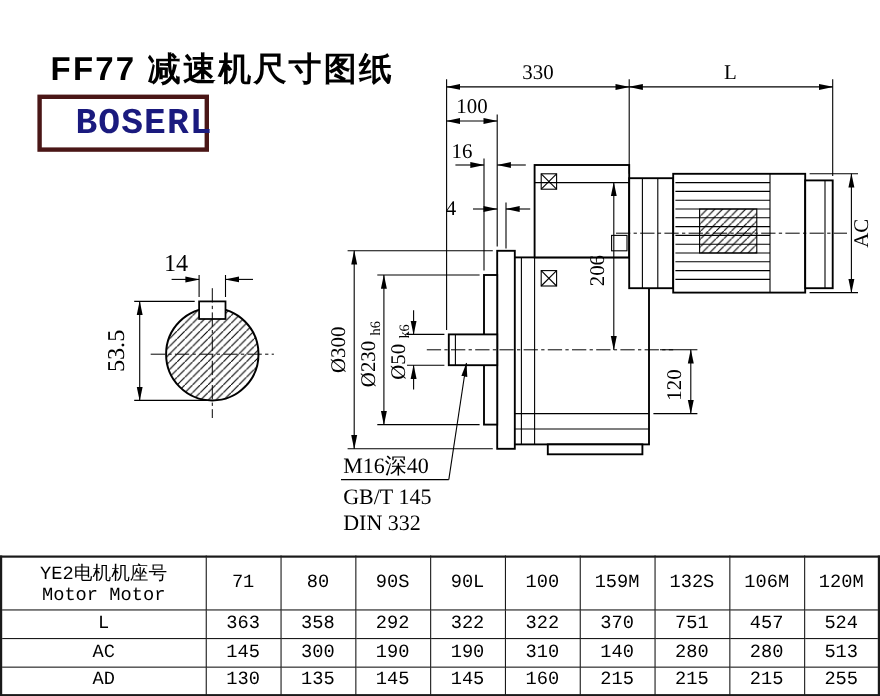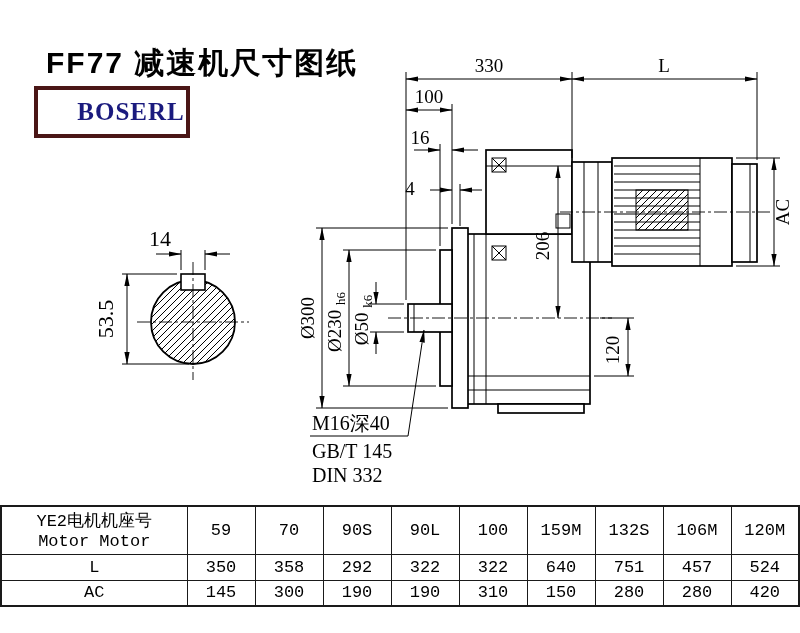--- a/index.html
+++ b/index.html
@@ -2,21 +2,21 @@
 <html style="--line: #000000; --logo-border: #4a1616; --logo-text: #1a1a7e;"><head>
 <meta charset="utf-8">
 <style>
   html,body{margin:0;padding:0;background:#fff;}
   .canvas{position:relative;width:800px;height:633px;background:#fff;overflow:hidden;
           font-family:"Liberation Serif",serif;color:#000;}
   .title{position:absolute;left:46px;top:12px;font-size:30px;font-weight:bold;
          font-family:"Liberation Sans",sans-serif;letter-spacing:2px;margin-top:31px;}
   .logo{position:absolute;left:34px;top:86px;width:148px;height:44px;
         border:4px solid var(--logo-border,#4a1616);display:flex;align-items:center;justify-content:center;}
-  .logo span{font-family:Liberation Serif, serif;font-weight:bold;font-size:25px;
+  .logo span{font-family:Liberation Mono, monospace;font-weight:bold;font-size:33px;
         color:var(--logo-text,#1a1a7e);letter-spacing:1px;margin-left:38px;}
   svg.draw{position:absolute;left:0;top:0;}
   svg.draw text{font-family:"Liberation Serif",serif;font-size:19px;fill:#000;}
   svg.draw text.big{font-size:22px;}
   svg.draw text.note{font-size:20px;}
   .o{fill:#fff;stroke:var(--line,#000);stroke-width:1.7;}
   .t{fill:none;stroke:var(--line,#000);stroke-width:1;}
   .dim{fill:none;stroke:var(--line,#000);stroke-width:1;}
   .cl{fill:none;stroke:var(--line,#000);stroke-width:0.9;stroke-dasharray:13 3 3 3;}
   table.sizes{position:absolute;left:0;top:505px;width:800px;border-collapse:collapse;
@@ -193,50 +193,62 @@
         <col>
         <col>
         <col>
       </colgroup>
     <tbody>
         <tr class="hdr">
       <th>
         <div>YE2电机机座号</div>
         <div>Motor Motor</div>
       </th>
-      <th>59</th>
-      <th>70</th>
+      <th>71</th>
+      <th>80</th>
       <th>90S</th>
       <th>90L</th>
       <th>100</th>
       <th>159M</th>
       <th>132S</th>
       <th>106M</th>
       <th>120M</th>
     </tr>
     <tr class="datarow">
       <td>L</td>
-      <td>350</td>
+      <td>363</td>
       <td>358</td>
       <td>292</td>
       <td>322</td>
       <td>322</td>
-      <td>640</td>
+      <td>370</td>
       <td>751</td>
       <td>457</td>
       <td>524</td>
     </tr>
     <tr class="datarow">
       <td>AC</td>
       <td>145</td>
       <td>300</td>
       <td>190</td>
       <td>190</td>
       <td>310</td>
-      <td>150</td>
+      <td>140</td>
       <td>280</td>
       <td>280</td>
-      <td>420</td>
+      <td>513</td>
+    </tr>
+    <tr class="datarow">
+      <td>AD</td>
+      <td>130</td>
+      <td>135</td>
+      <td>145</td>
+      <td>145</td>
+      <td>160</td>
+      <td>215</td>
+      <td>215</td>
+      <td>215</td>
+      <td>255</td>
     </tr>
   </tbody>
     </table>
 
 </div>
 
 </body></html>

